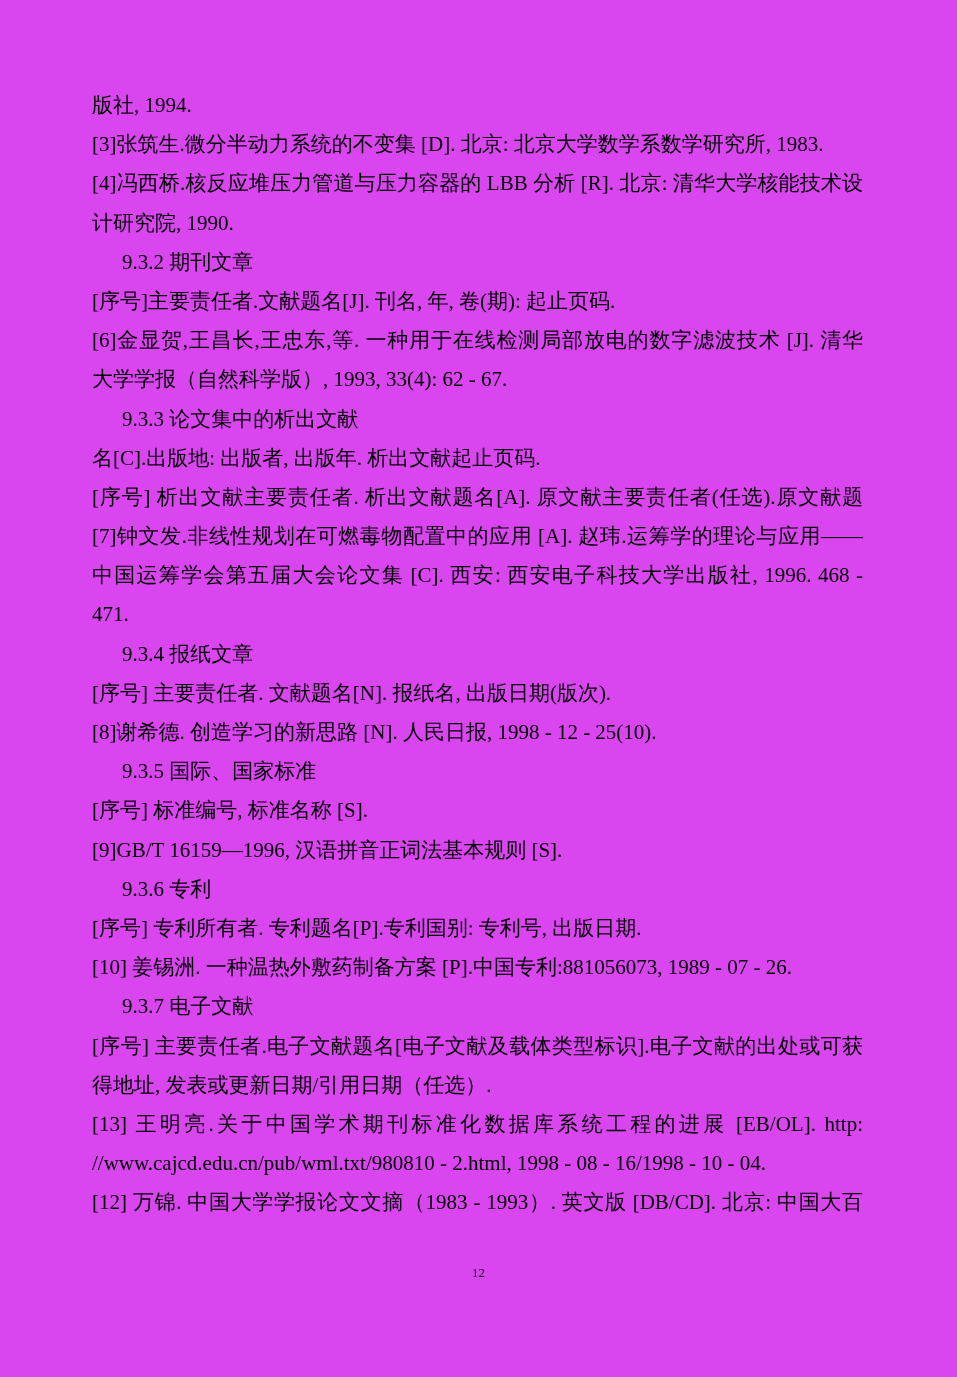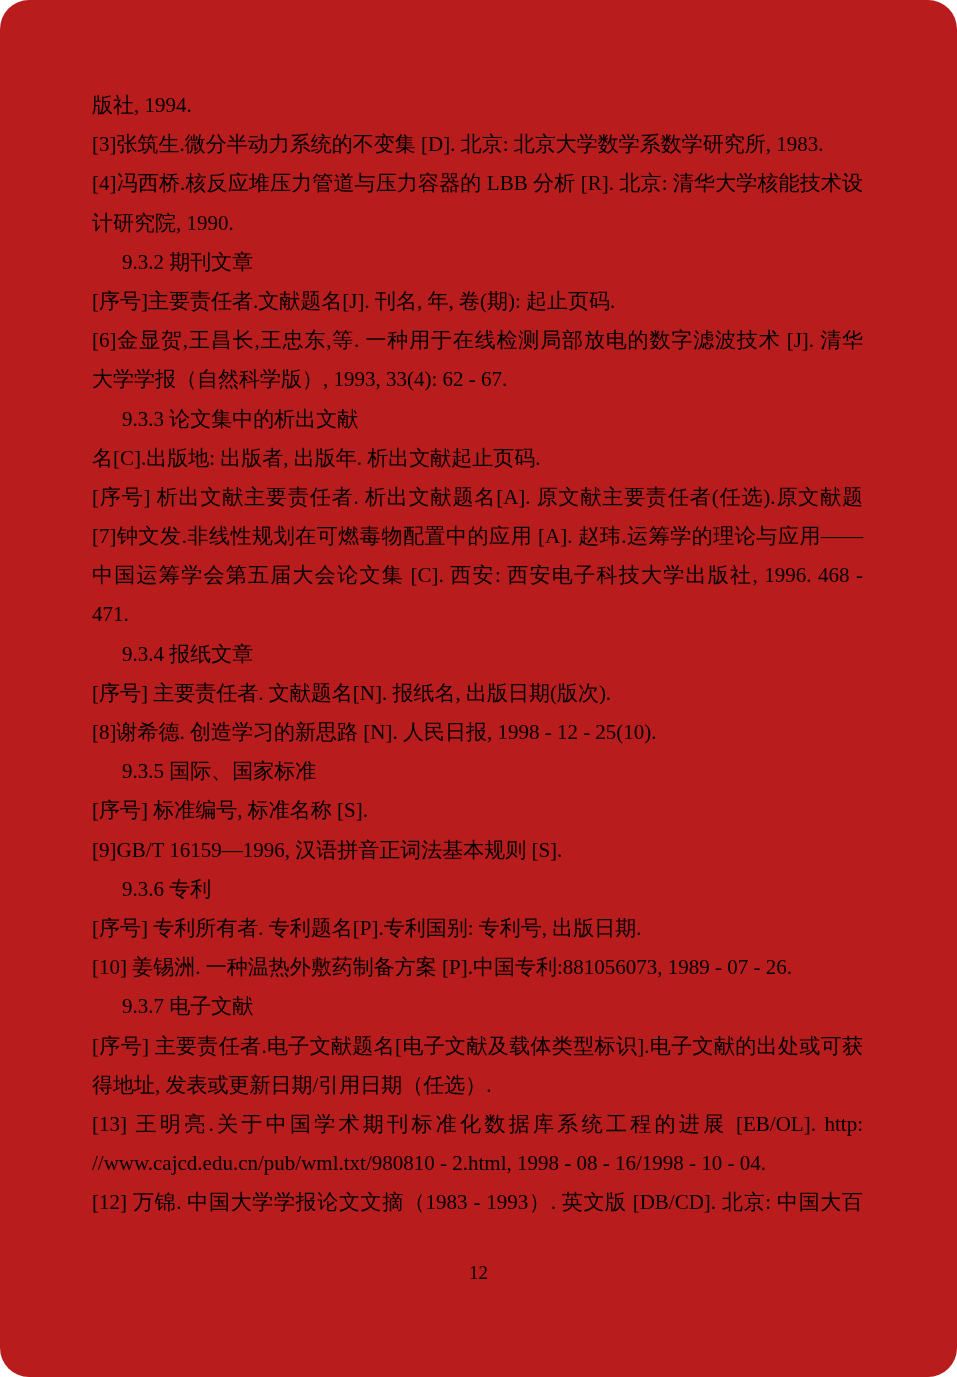--- a/index.html
+++ b/index.html
@@ -11,22 +11,21 @@
     position: relative;
     width: 957px;
     height: 1377px;
     overflow: hidden;
     font-family: "Liberation Serif", "DejaVu Serif", serif;
     color: #000000;
   }
   .page {
     position: absolute;
     inset: 0;
-    background: #b91c1c;
-    border-radius: 29px;
+    background: #d946ef;
   }
   .content {
     position: absolute;
     left: 92px;
     top: 86px;
     width: 771px;
   }
   .line {
     height: 39.2px;
     line-height: 39.2px;
@@ -44,21 +43,21 @@
     padding-left: 30px;
   }
   .page-number {
     position: absolute;
     left: 0;
     right: 0;
     top: 1258px;
     height: 30px;
     line-height: 30px;
     text-align: center;
-    font-size: 19px;
+    font-size: 13px;
   }
 </style>
 </head>
 <body>
 
 <div class="page">
   <div class="content" id="content">
       <div class="line left">版社, 1994.</div>
       <div class="line left">[3]张筑生.微分半动力系统的不变集 [D]. 北京: 北京大学数学系数学研究所, 1983.</div>
       <div class="line justify">[4]冯西桥.核反应堆压力管道与压力容器的 LBB 分析 [R]. 北京: 清华大学核能技术设</div>

